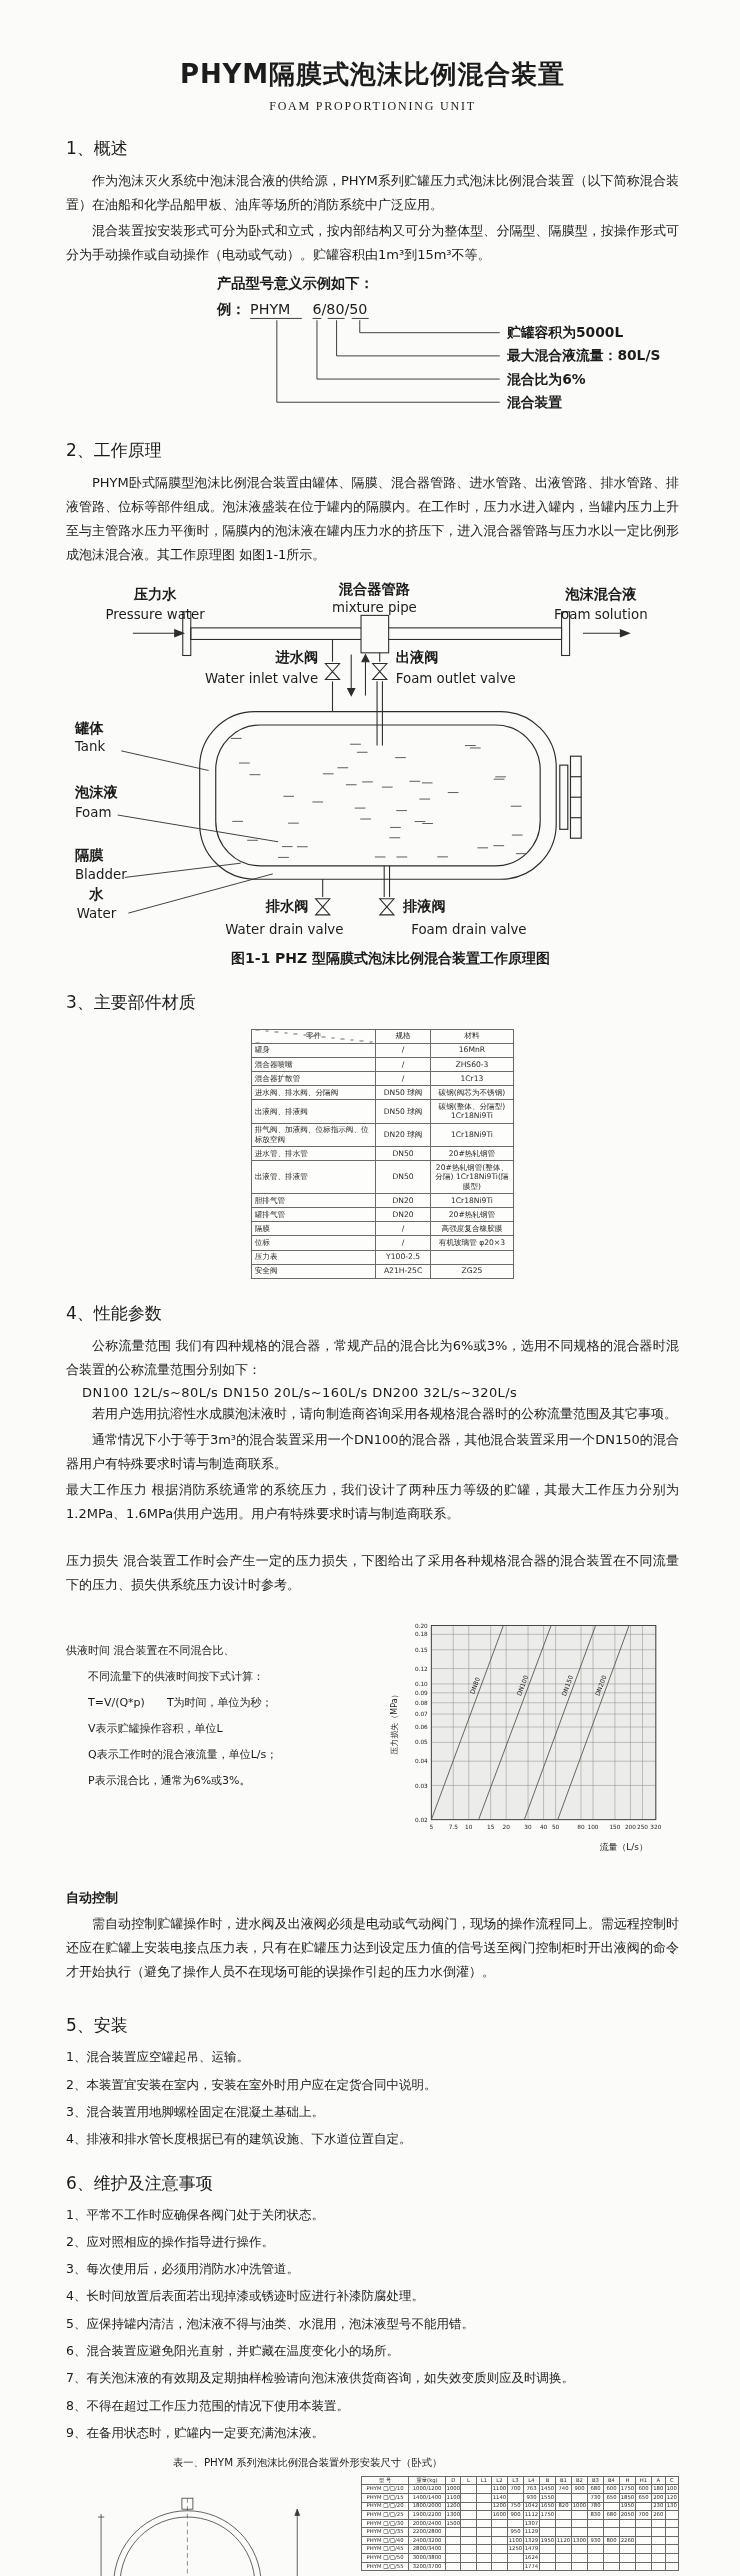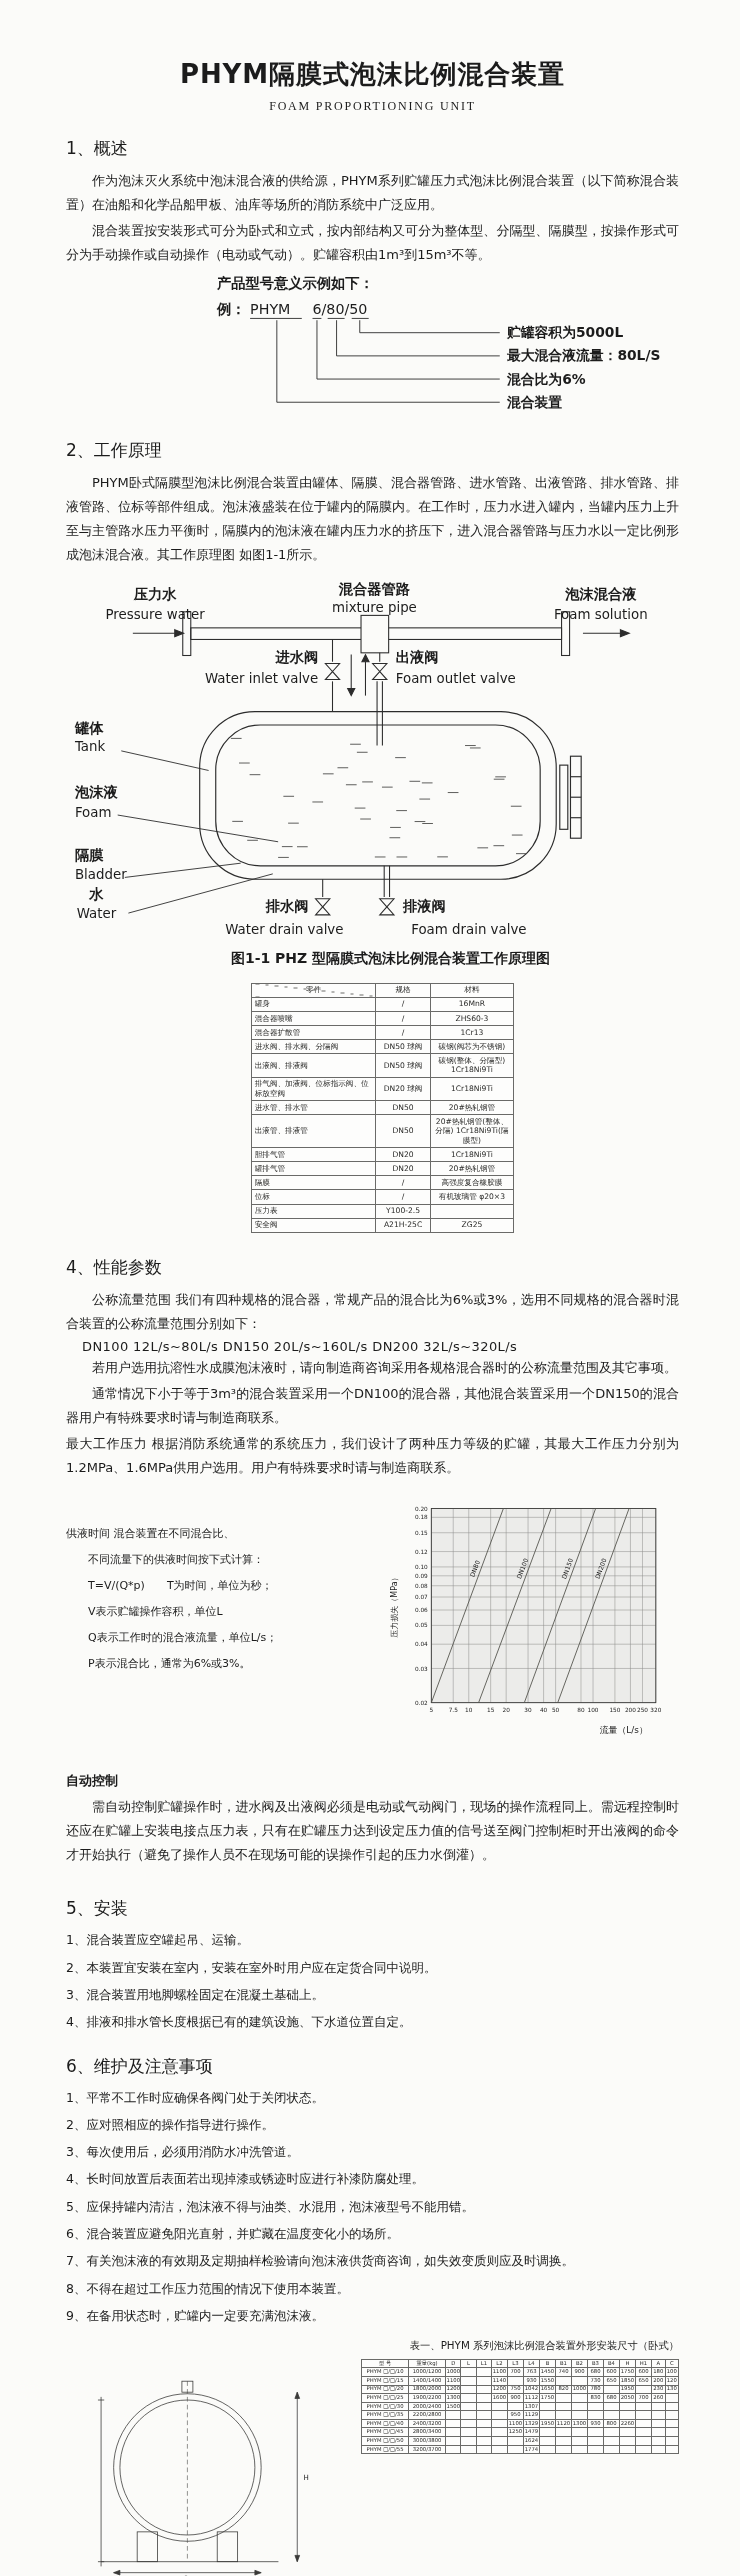--- a/index.html
+++ b/index.html
@@ -25,21 +25,21 @@
   .diag{background:linear-gradient(to top right,transparent 49.4%,#6a6a68 49.4%,#6a6a68 50.8%,transparent 50.8%);
         text-align:left;vertical-align:bottom;}
   .perf-row{display:flex;margin-top:16px;}
   .perf-left{width:348px;padding-top:25px;}
   .perf-left p{font-size:11px;line-height:26px;margin:0;}
   .chart-box{width:294px;margin-left:9px;}
   .dim-row{display:flex;align-items:flex-start;}
   .dim-table{color:#2a2a28;}
   .t1-table{width:321px;}
   .t1-table td,.t1-table th{font-size:5.3px;line-height:1.1;padding:0.9px 0;text-align:center;}
-  .tbl-caption{font-size:10.3px;text-align:right;margin:12.5px 0 5.3px 107px;}
+  .tbl-caption{font-size:10.3px;text-align:left;margin:12.5px 0 5.3px 107px;}
   svg text{font-family:"DejaVu Sans","Liberation Sans",sans-serif;fill:#1c1c1c;}
   .flowline{font-size:13px;margin:3.6px 0 1.8px 16px;letter-spacing:0.4px;}
 </style>
 </head>
 <body>
 
 <div class="page">
 <div class="inner">
 
   <h1 class="doc-title">PHYM隔膜式泡沫比例混合装置</h1>
@@ -189,20 +189,21 @@
         <text x="12" y="384" font-size="15" font-family="DejaVu Sans Mono, monospace">Water</text>
         <text x="272" y="376" font-size="16" font-weight="bold" text-anchor="end">排水阀</text>
         <text x="245" y="402" font-size="15" font-family="DejaVu Sans Mono, monospace" text-anchor="middle">Water drain valve</text>
         <text x="378" y="376" font-size="16" font-weight="bold">排液阀</text>
         <text x="452" y="402" font-size="15" font-family="DejaVu Sans Mono, monospace" text-anchor="middle">Foam drain valve</text>
       </g>
     </svg>
     <div class="fig-caption">图1-1 PHZ 型隔膜式泡沫比例混合装置工作原理图</div>
   </div>
 
+  <h2 class="sec">3、主要部件材质</h2>
   <div class="mat-table-wrap">
     <table class="mat-table">
       <thead>
             <tr id="mat-head">
               <th class="diag" style="width: 118px;">零件</th>
               <th style="width: 48px;">规格</th>
               <th style="width: 77px;">材料</th>
             </tr>
           </thead>
       <tbody id="mat-body">
@@ -279,20 +280,21 @@
           </tbody>
     </table>
   </div>
 
   <h2 class="sec">4、性能参数</h2>
   <p class="body ind">公称流量范围  我们有四种规格的混合器，常规产品的混合比为6%或3%，选用不同规格的混合器时混合装置的公称流量范围分别如下：</p>
   <p class="flowline">DN100  12L/s~80L/s    DN150  20L/s~160L/s    DN200  32L/s~320L/s</p>
   <p class="body ind">若用户选用抗溶性水成膜泡沫液时，请向制造商咨询采用各规格混合器时的公称流量范围及其它事项。</p>
   <p class="body ind">通常情况下小于等于3m³的混合装置采用一个DN100的混合器，其他混合装置采用一个DN150的混合器用户有特殊要求时请与制造商联系。</p>
   <p class="body">最大工作压力 根据消防系统通常的系统压力，我们设计了两种压力等级的贮罐，其最大工作压力分别为1.2MPa、1.6MPa供用户选用。用户有特殊要求时请与制造商联系。</p>
+  <p class="body" style="margin-top:23px">压力损失  混合装置工作时会产生一定的压力损失，下图给出了采用各种规格混合器的混合装置在不同流量下的压力、损失供系统压力设计时参考。</p>
 
   <div class="perf-row">
     <div class="perf-left">
       <p>供液时间  混合装置在不同混合比、</p>
       <p style="padding-left:2em">不同流量下的供液时间按下式计算：</p>
       <p style="padding-left:2em">T=V/(Q*p)　　T为时间，单位为秒；</p>
       <p style="padding-left:2em">V表示贮罐操作容积，单位L</p>
       <p style="padding-left:2em">Q表示工作时的混合液流量，单位L/s；</p>
       <p style="padding-left:2em">P表示混合比，通常为6%或3%。</p>
     </div>

